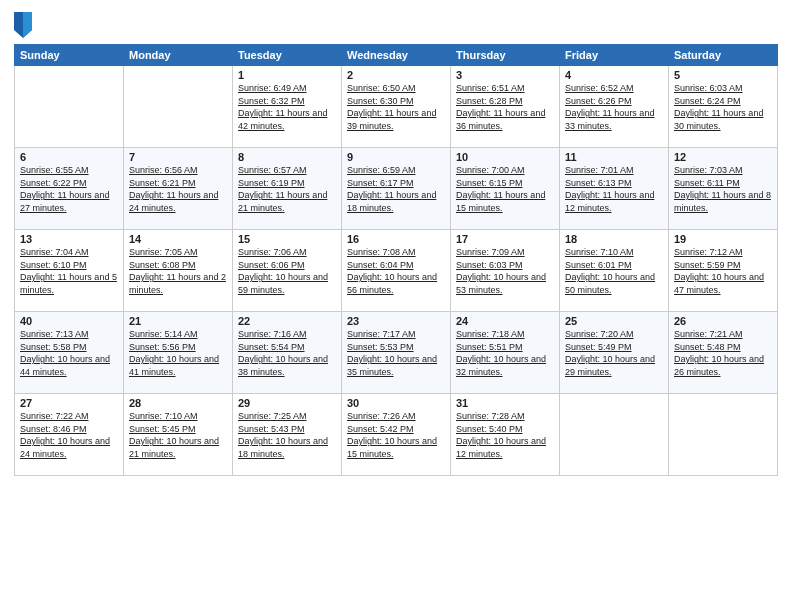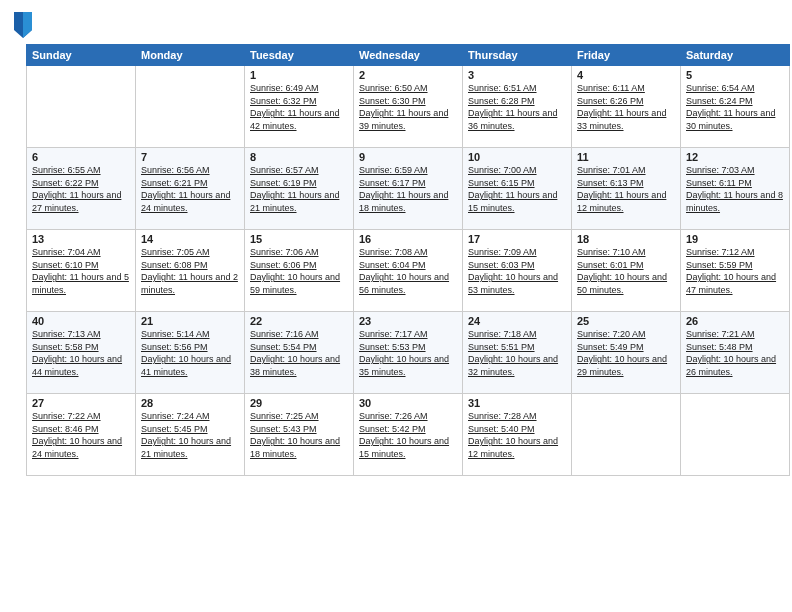--- a/index.html
+++ b/index.html
@@ -51,21 +51,20 @@
       line-height: 1.1;
     }
     .location {
       font-size: 13px;
       color: #444;
     }
     .calendar {
       width: 100%;
       border-collapse: collapse;
       table-layout: fixed;
-      margin-left: 12px;
     }
     .calendar th {
       background: #2a6db5;
       color: #fff;
       font-size: 11px;
       font-weight: bold;
       padding: 4px 5px;
       text-align: left;
       border: 1px solid #2a6db5;
     }
@@ -150,28 +149,28 @@
           </td>
           <td>
             <span class="day-num">3</span>
             <div class="day-info">Sunrise: 6:51 AM
 Sunset: 6:28 PM
 Daylight: 11 hours
 and 36 minutes.</div>
           </td>
           <td>
             <span class="day-num">4</span>
-            <div class="day-info">Sunrise: 6:11 AM
+            <div class="day-info">Sunrise: 6:52 AM
 Sunset: 6:26 PM
 Daylight: 11 hours
 and 33 minutes.</div>
           </td>
           <td>
             <span class="day-num">5</span>
-            <div class="day-info">Sunrise: 6:54 AM
+            <div class="day-info">Sunrise: 6:03 AM
 Sunset: 6:24 PM
 Daylight: 11 hours
 and 30 minutes.</div>
           </td>
         </tr>
         <tr>
           <td>
             <span class="day-num">6</span>
             <div class="day-info">Sunrise: 6:55 AM
 Sunset: 6:22 PM
@@ -326,21 +325,21 @@
         <tr>
           <td>
             <span class="day-num">27</span>
             <div class="day-info">Sunrise: 7:22 AM
 Sunset: 8:46 PM
 Daylight: 10 hours
 and 24 minutes.</div>
           </td>
           <td>
             <span class="day-num">28</span>
-            <div class="day-info">Sunrise: 7:24 AM
+            <div class="day-info">Sunrise: 7:10 AM
 Sunset: 5:45 PM
 Daylight: 10 hours
 and 21 minutes.</div>
           </td>
           <td>
             <span class="day-num">29</span>
             <div class="day-info">Sunrise: 7:25 AM
 Sunset: 5:43 PM
 Daylight: 10 hours
 and 18 minutes.</div>

